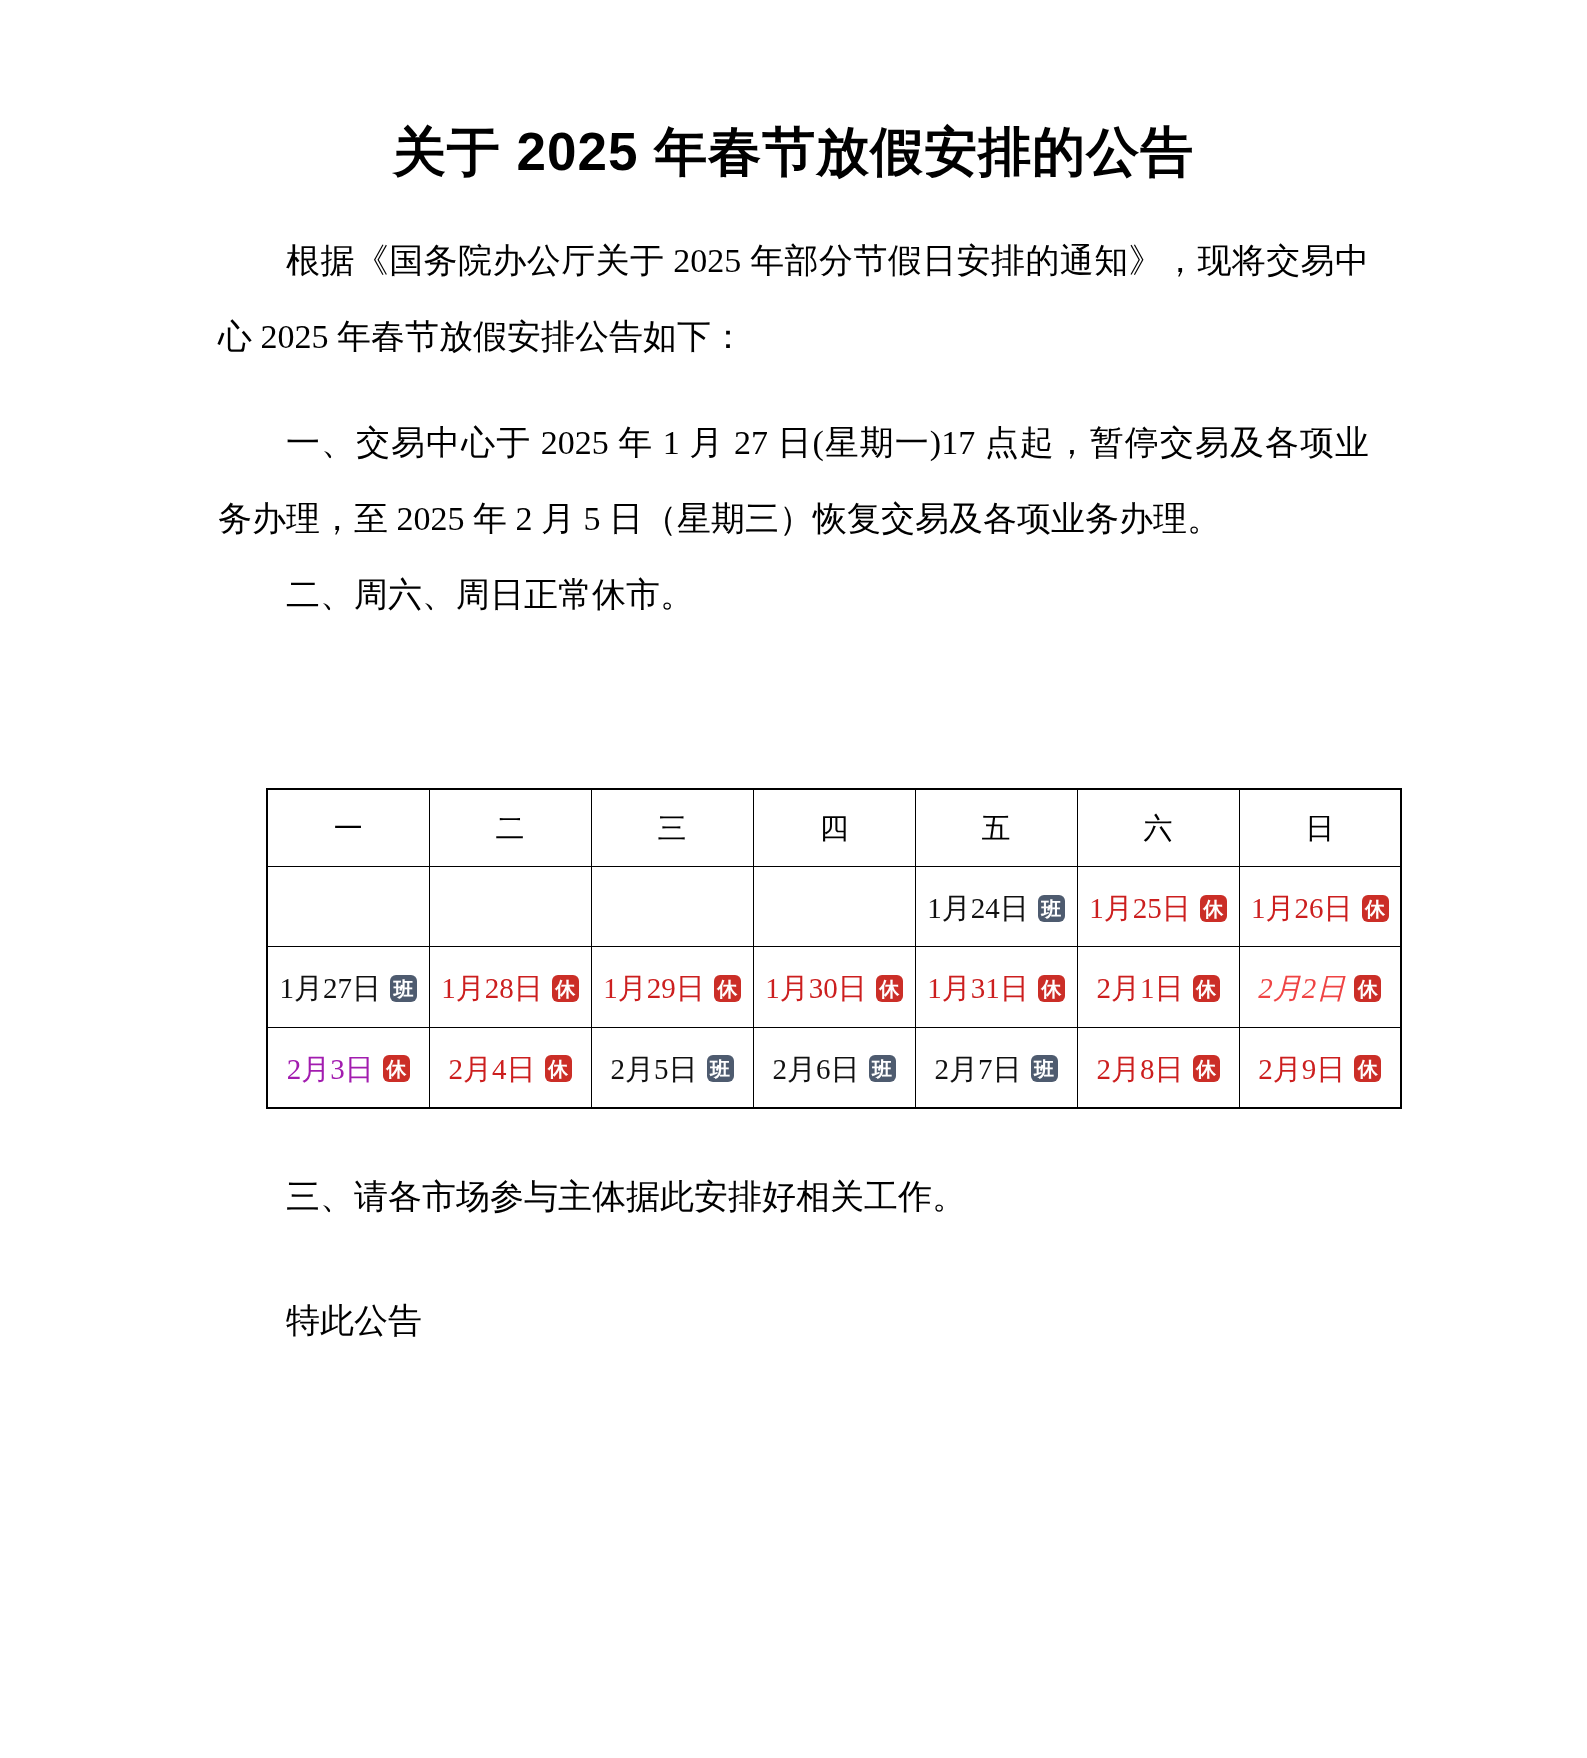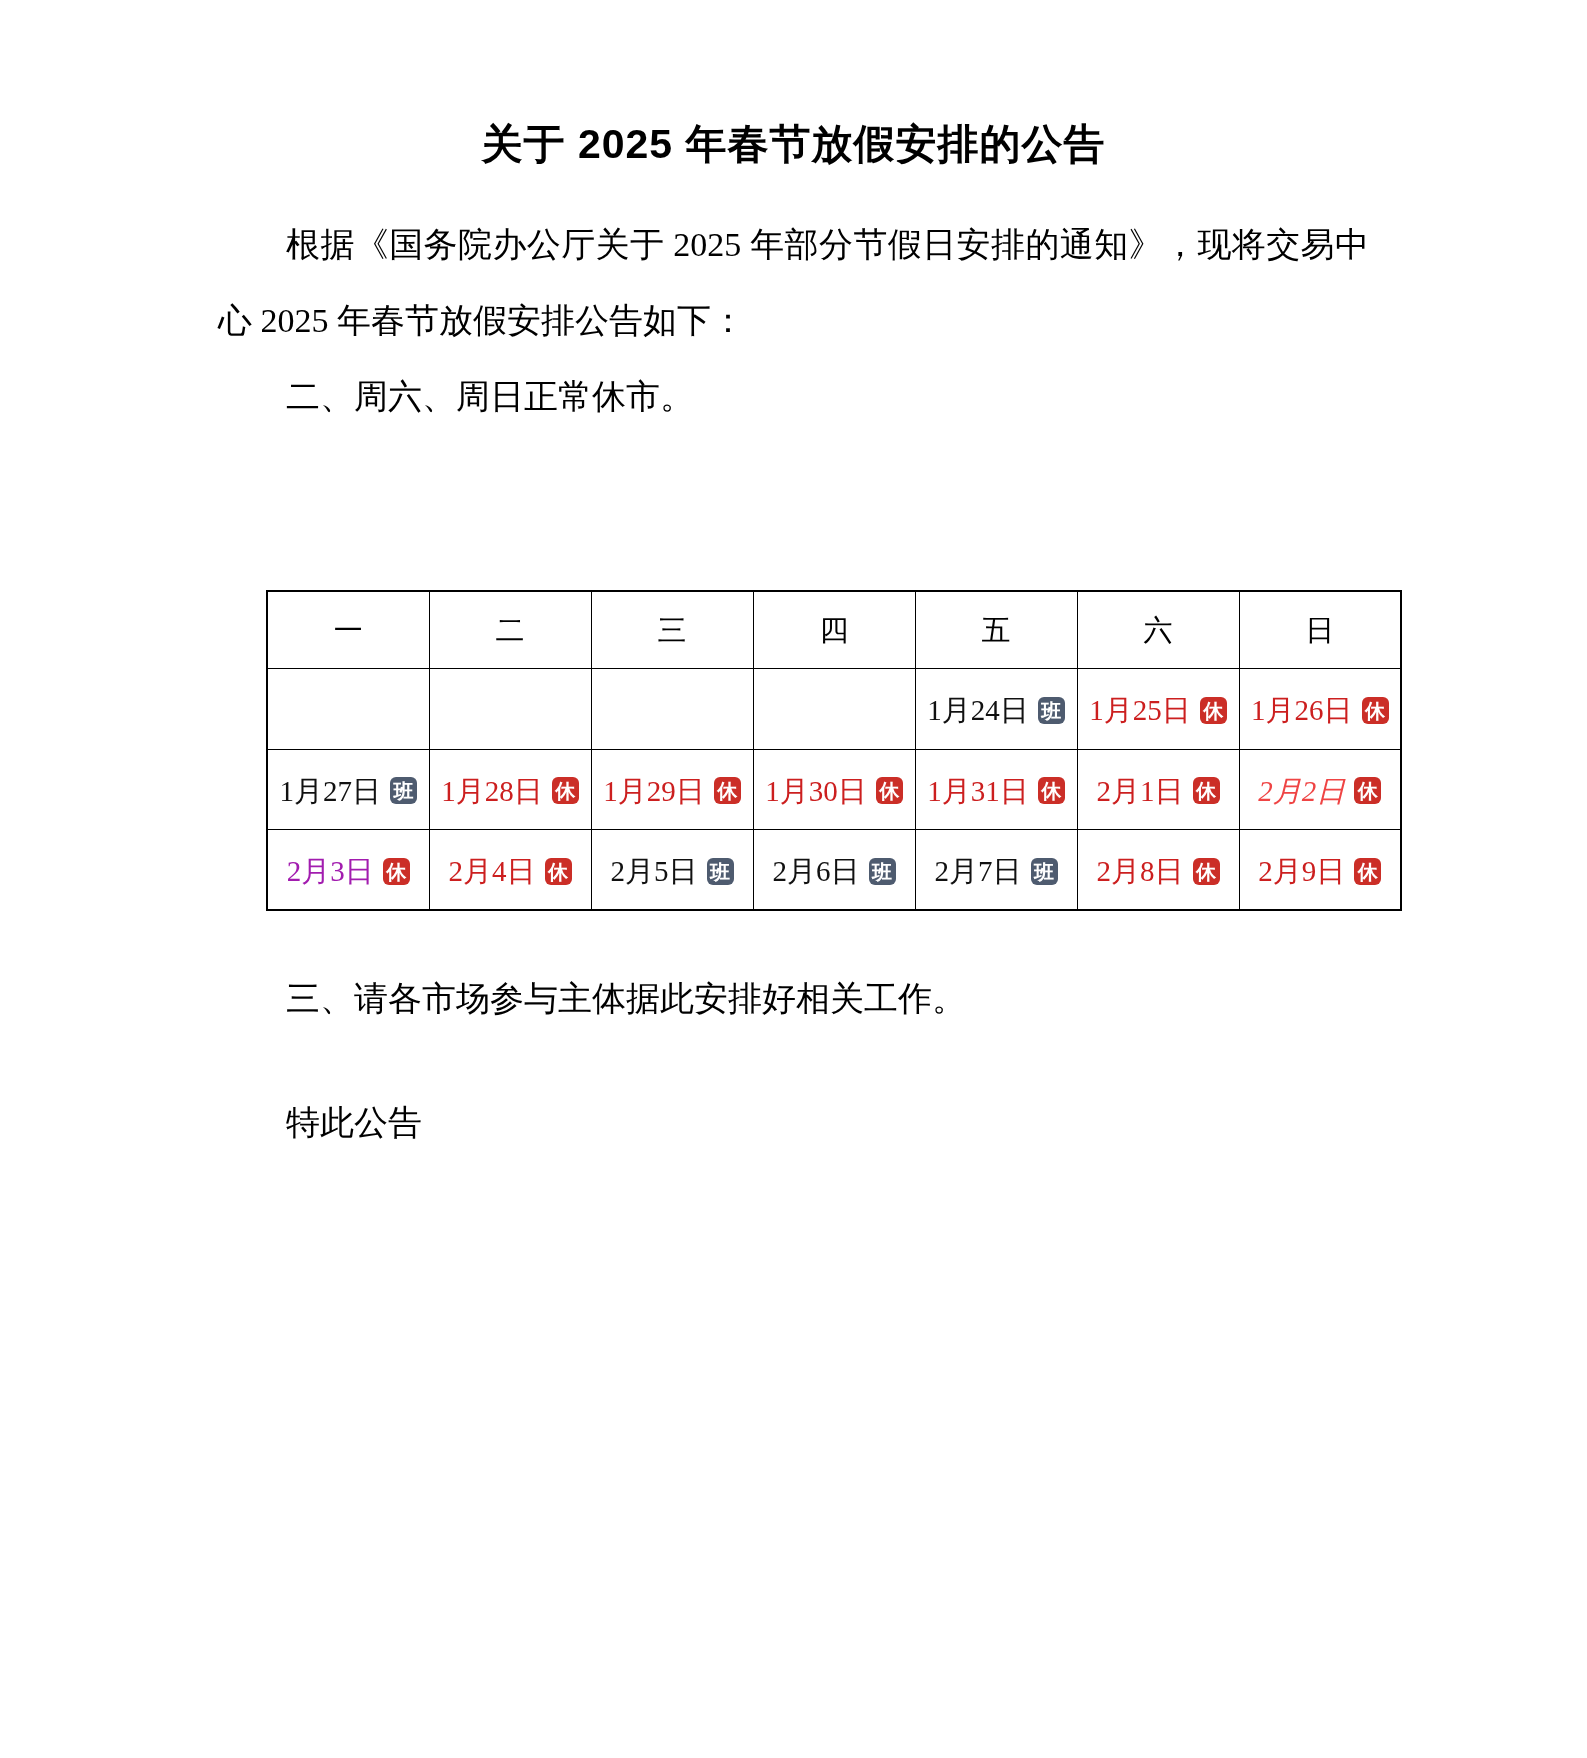--- a/index.html
+++ b/index.html
@@ -9,21 +9,21 @@
     background:#ffffff;
     color:#000;
     font-family:"Liberation Serif","DejaVu Serif",serif;
     overflow:hidden;
   }
   .doc-title {
     padding-top:118px;
     text-align:center;
     font-family:"Liberation Sans","DejaVu Sans",sans-serif;
     font-weight:bold;
-    font-size:41px;
+    font-size:53px;
     line-height:1.3;
     letter-spacing:1px;
   }
   .content {
     padding:0 218px;
     font-size:34px;
     line-height:76px;
   }
   .para { text-align:justify; }
   .indent { text-indent:68px; }
@@ -76,20 +76,21 @@
 
 <div class="page">
 
   <div class="doc-title">关于 2025 年春节放假安排的公告</div>
 
   <div class="content">
 
 
     <div class="para indent para-1">根据《国务院办公厅关于 2025 年部分节假日安排的通知》，现将交易中心 2025 年春节放假安排公告如下：</div>
 
+    <div class="para indent para-2">一、交易中心于 2025 年 1 月 27 日(星期一)17 点起，暂停交易及各项业务办理，至 2025 年 2 月 5 日（星期三）恢复交易及各项业务办理。</div>
 
     <div class="para indent para-3">二、周六、周日正常休市。</div>
 
     <div class="calendar-wrap">
       <table class="calendar">
         <thead>
           <tr id="cal-head">
               <th>一</th>
               <th>二</th>
               <th>三</th>

